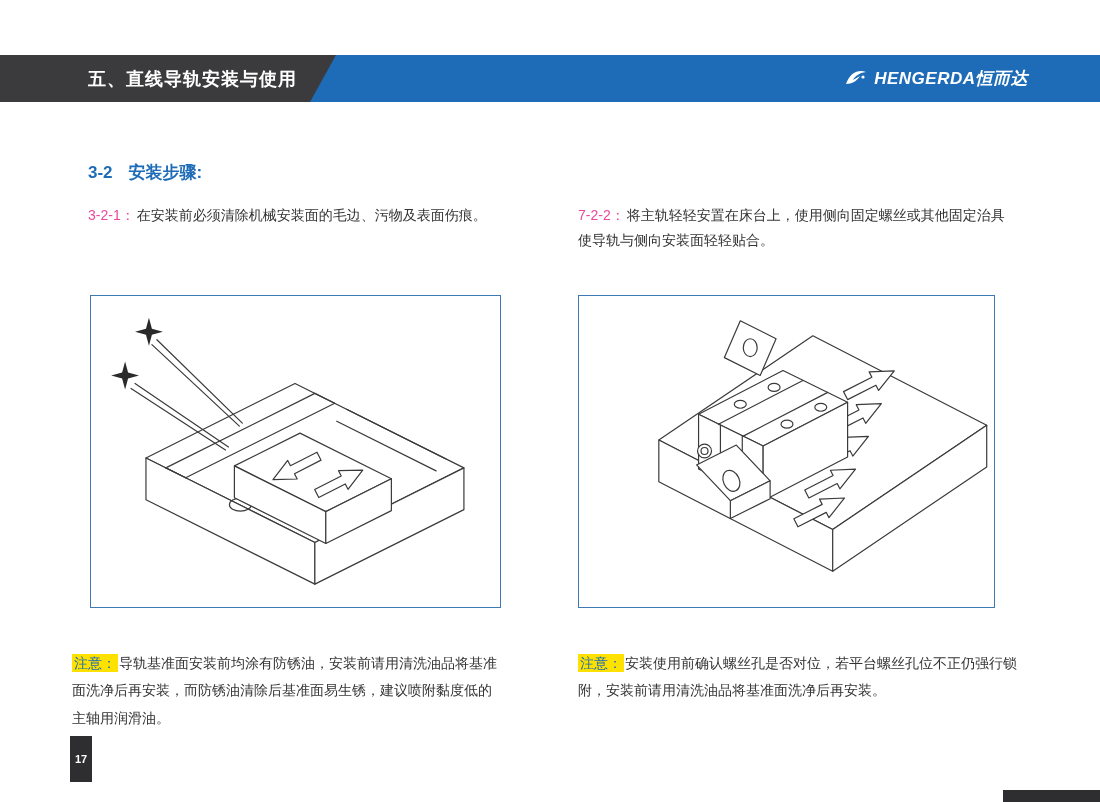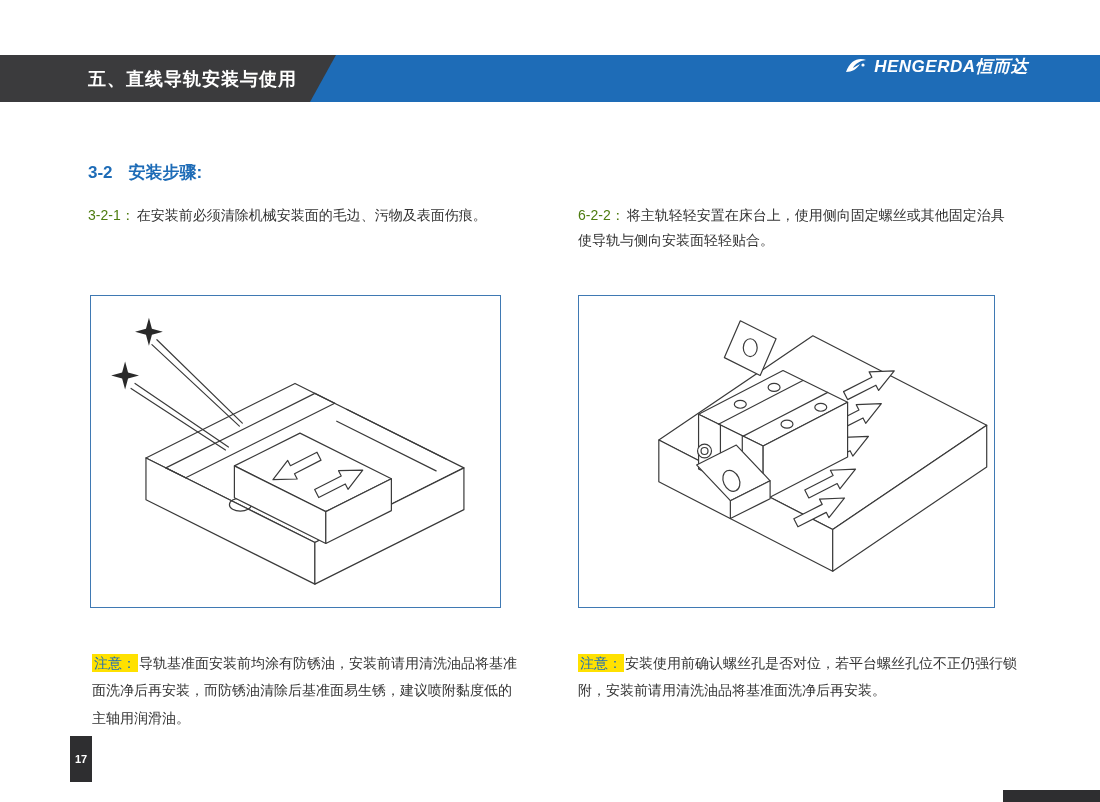--- a/index.html
+++ b/index.html
@@ -6,41 +6,41 @@
   html,body { background:#ffffff; }
   body { font-family:"Liberation Sans","DejaVu Sans",sans-serif; color:#333; }
   .page { position:relative; width:1100px; height:802px; background:#fff; overflow:hidden; }
 
   
   .topbar { position:absolute; left:0; top:55px; width:100%; height:47px; background:#3b3b3d;padding-left:32px; }
   .topbar-title { position:absolute; left:88px; top:0; height:47px; display:flex; align-items:center;
                   color:#fff; font-size:18px; font-weight:bold; letter-spacing:1px; }
   .logo-band { position:absolute; left:310px; right:0; top:0; height:47px; background:#1e6cb7;
                clip-path:polygon(26px 0, 100% 0, 100% 100%, 0 100%);
-               display:flex; align-items:flex-start; justify-content:flex-end;
+               display:flex; align-items:center; justify-content:flex-end;
                padding-right:72px; gap:6px; color:#fff; }
   .logo-text { font-size:17px; font-weight:bold; font-style:italic; letter-spacing:.5px; white-space:nowrap; }
   .logo-mark { width:24px; height:24px; flex:0 0 auto; }
 
   
   .section-title { position:absolute; left:88px; top:161px; color:#1e6cb7; font-size:17px; font-weight:bold; }
   .section-title .num { margin-right:16px; }
 
   .step { position:absolute; top:203px; font-size:14px; line-height:1.8; color:#333; }
   .step-1 { left:88px;  width:430px; }
   .step-2 { left:578px; width:440px; }
-  .step-label { color:#4d7c0f; margin-right:2px;margin-top:36px; }
+  .step-label { color:#ec4899; margin-right:2px;margin-top:36px; }
 
   .figure-box { position:absolute; top:295px; border:1px solid #3f79b3; background:#fff; }
   .figure-1 { left:90px;  width:411px; height:313px; }
   .figure-2 { left:578px; width:417px; height:313px; }
   .figure-box svg { display:block; width:100%; height:100%; }
 
   .note { position:absolute; top:650px; font-size:14px; line-height:1.95; color:#333; }
-  .note-1 { left:92px;  width:428px; }
+  .note-1 { left:72px;  width:428px; }
   .note-2 { left:578px; width:440px; }
   .note-label { color:#1e6cb7; background:#ffe100; padding:1px 2px; margin-right:1px; }
 
   .page-num { position:absolute; left:70px; top:736px; background:#2e2e30; color:#fff;
               font-size:11px; font-weight:bold; padding:17px 5px; line-height:1.1; }
   .corner-bar { position:absolute; right:0; bottom:0; width:97px; height:12px; background:#2e2e30; }
 </style>
 </head>
 <body>
 
@@ -60,21 +60,21 @@
   </header>
 
   <h2 class="section-title">
     <span class="num">3-2</span><span>安装步骤:</span>
   </h2>
 
   <p class="step step-1">
     <span class="step-label">3-2-1：</span><span>在安装前必须清除机械安装面的毛边、污物及表面伤痕。</span>
   </p>
   <p class="step step-2">
-    <span class="step-label">6-2-2：</span><span>将主轨轻轻安置在床台上，使用侧向固定螺丝或其他固定治具使导轨与侧向安装面轻轻贴合。</span>
+    <span class="step-label">7-2-2：</span><span>将主轨轻轻安置在床台上，使用侧向固定螺丝或其他固定治具使导轨与侧向安装面轻轻贴合。</span>
   </p>
 
   <div class="figure-box figure-1">
     <svg viewBox="0 0 411 313" role="img" aria-label="isometric-line-drawing-of-machine-bed-cleaning-with-sparkles-and-slide-arrows">
       <g stroke="#3a3a3a" stroke-width="1.2" fill="#ffffff" stroke-linejoin="round" stroke-linecap="round">
 
         <polygon points="205,88 375,173 225,248 55,163"></polygon>
         <polygon points="55,163 225,248 225,290 55,205"></polygon>
         <polygon points="225,248 375,173 375,215 225,290"></polygon>
 

